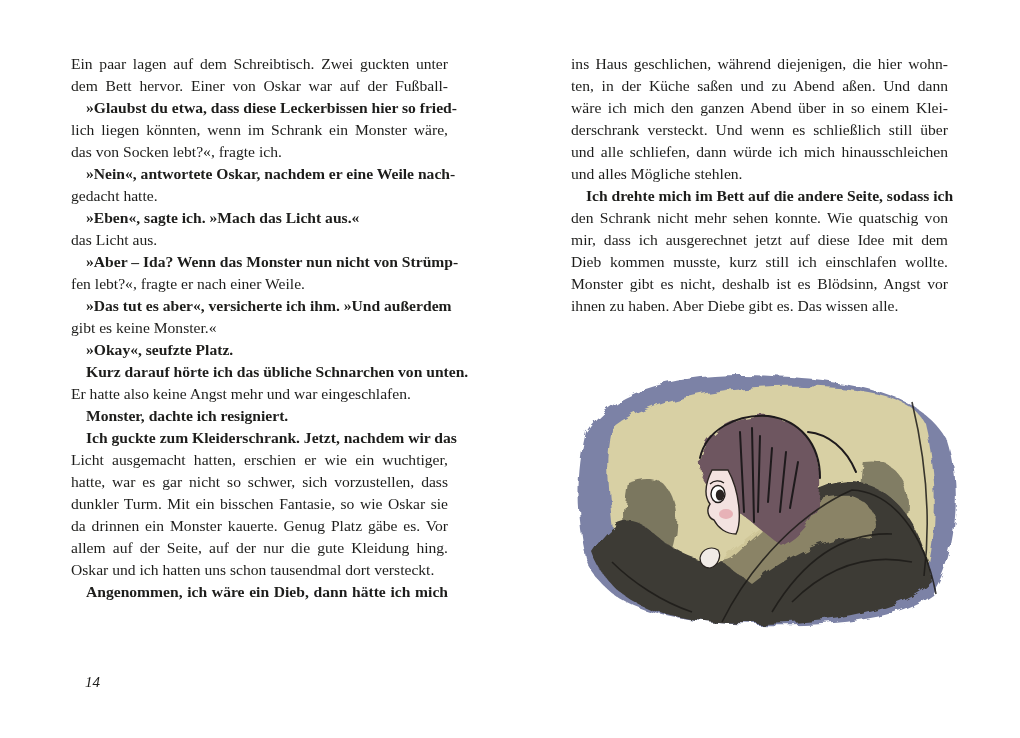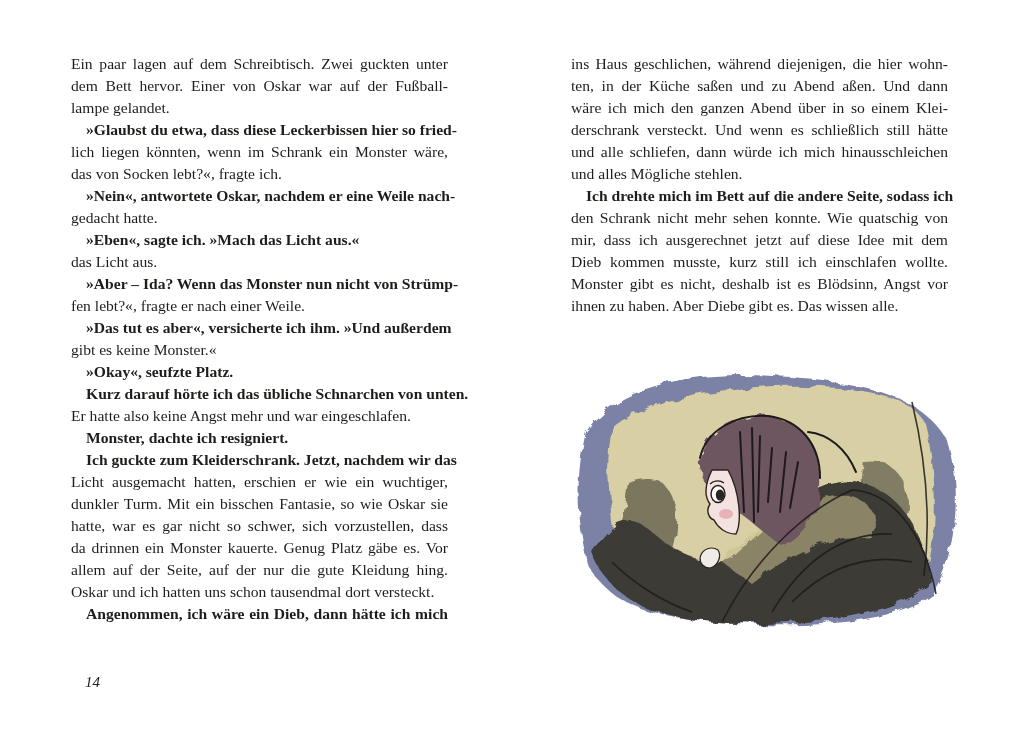--- a/index.html
+++ b/index.html
@@ -73,54 +73,53 @@
   </style>
 </head>
 <body>
 
 <div class="spread">
 
   <div class="page page-left">
     <div class="column" id="left-column">
         <span class="line">Ein paar lagen auf dem Schreibtisch. Zwei guckten unter</span>
         <span class="line">dem Bett hervor. Einer von Oskar war auf der Fußball-</span>
-        <span class="line last">lampe gelandet.</span>
         <span class="line indent">»Glaubst du etwa, dass diese Leckerbissen hier so fried-</span>
         <span class="line">lich liegen könnten, wenn im Schrank ein Monster wäre,</span>
         <span class="line last">das von Socken lebt?«, fragte ich.</span>
         <span class="line indent">»Nein«, antwortete Oskar, nachdem er eine Weile nach-</span>
         <span class="line last">gedacht hatte.</span>
         <span class="line indent last">»Eben«, sagte ich. »Mach das Licht aus.«</span>
         <span class="line last">das Licht aus.</span>
         <span class="line indent">»Aber – Ida? Wenn das Monster nun nicht von Strümp-</span>
         <span class="line last">fen lebt?«, fragte er nach einer Weile.</span>
         <span class="line indent">»Das tut es aber«, versicherte ich ihm. »Und außerdem</span>
         <span class="line last">gibt es keine Monster.«</span>
         <span class="line indent last">»Okay«, seufzte Platz.</span>
         <span class="line indent">Kurz darauf hörte ich das übliche Schnarchen von unten.</span>
         <span class="line last">Er hatte also keine Angst mehr und war eingeschlafen.</span>
         <span class="line indent last">Monster, dachte ich resigniert.</span>
         <span class="line indent">Ich guckte zum Kleiderschrank. Jetzt, nachdem wir das</span>
         <span class="line">Licht ausgemacht hatten, erschien er wie ein wuchtiger,</span>
+        <span class="line">hatte, war es gar nicht so schwer, sich vorzustellen, dass</span>
         <span class="line">dunkler Turm. Mit ein bisschen Fantasie, so wie Oskar sie</span>
-        <span class="line">hatte, war es gar nicht so schwer, sich vorzustellen, dass</span>
         <span class="line">da drinnen ein Monster kauerte. Genug Platz gäbe es. Vor</span>
         <span class="line">allem auf der Seite, auf der nur die gute Kleidung hing.</span>
         <span class="line last">Oskar und ich hatten uns schon tausendmal dort versteckt.</span>
         <span class="line indent">Angenommen, ich wäre ein Dieb, dann hätte ich mich</span>
       </div>
     <div class="page-number">14</div>
   </div>
 
   <div class="page page-right">
     <div class="column" id="right-column">
         <span class="line">ins Haus geschlichen, während diejenigen, die hier wohn-</span>
         <span class="line">ten, in der Küche saßen und zu Abend aßen. Und dann</span>
         <span class="line">wäre ich mich den ganzen Abend über in so einem Klei-</span>
-        <span class="line">derschrank versteckt. Und wenn es schließlich still hätte</span>
+        <span class="line">derschrank versteckt. Und wenn es schließlich still über</span>
         <span class="line">und alle schliefen, dann würde ich mich hinausschleichen</span>
         <span class="line last">und alles Mögliche stehlen.</span>
         <span class="line indent">Ich drehte mich im Bett auf die andere Seite, sodass ich</span>
         <span class="line">den Schrank nicht mehr sehen konnte. Wie quatschig von</span>
         <span class="line">mir, dass ich ausgerechnet jetzt auf diese Idee mit dem</span>
         <span class="line">Dieb kommen musste, kurz still ich einschlafen wollte.</span>
         <span class="line">Monster gibt es nicht, deshalb ist es Blödsinn, Angst vor</span>
         <span class="line last">ihnen zu haben. Aber Diebe gibt es. Das wissen alle.</span>
       </div>
   </div>

